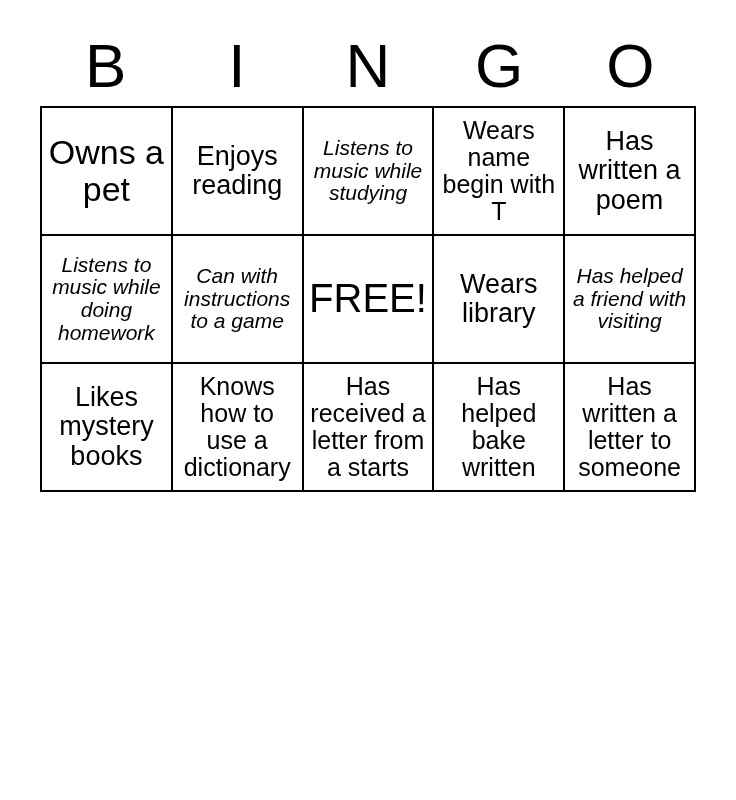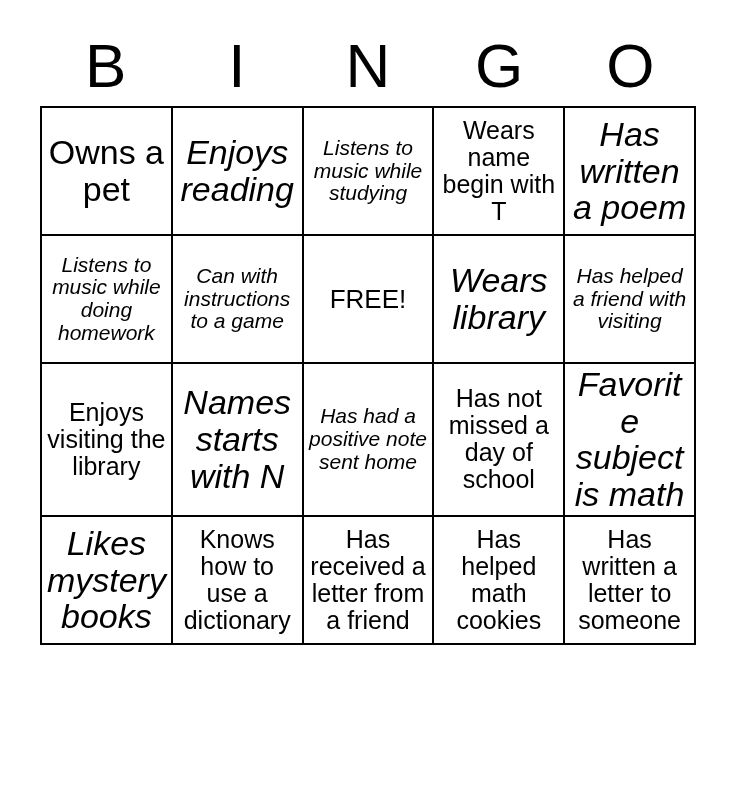--- a/index.html
+++ b/index.html
@@ -54,24 +54,24 @@
     padding: 2px 4px;
     box-sizing: border-box;
     line-height: 1.08;
     font-family: "Liberation Sans", sans-serif;
     color: #000;
     word-wrap: break-word;
     overflow: hidden;
   }
   
   .fs-xl { font-size: 34px; }
-  .fs-lg { font-size: 34px; font-style: italic; }
+  .fs-lg { font-size: 27px; }
   .fs-md { font-size: 25px; }
   .fs-sm { font-size: 21px; font-style: italic; }
-  .free-cell { font-size: 26px; margin-left: 12px; }
+  .free-cell { font-size: 40px; margin-left: 12px; }
 </style>
 </head>
 <body>
 
 <div class="bingo-page">
 
   <div class="header-row">
     <div class="header-letter">B</div>
     <div class="header-letter">I</div>
     <div class="header-letter">N</div>
@@ -89,29 +89,22 @@
         <td class="fs-lg">Has written a poem</td>
       </tr>
       <tr>
         <td class="fs-sm">Listens to music while doing homework</td>
         <td class="fs-sm">Can with instructions to a game</td>
         <td class="free-cell">FREE!</td>
         <td class="fs-lg">Wears library</td>
         <td class="fs-sm">Has helped a friend with visiting</td>
       </tr>
       <tr>
-        <td class="fs-md">Enjoys visiting the library</td>
-        <td class="fs-lg">Names starts with N</td>
-        <td class="fs-sm">Has had a positive note sent home</td>
-        <td class="fs-md">Has not missed a day of school</td>
-        <td class="fs-lg">Favorite subject is math</td>
-      </tr>
-      <tr>
         <td class="fs-lg">Likes mystery books</td>
         <td class="fs-md">Knows how to use a dictionary</td>
-        <td class="fs-md">Has received a letter from a friend</td>
-        <td class="fs-md">Has helped math cookies</td>
+        <td class="fs-md">Has received a letter from a starts</td>
+        <td class="fs-md">Has helped bake written</td>
         <td class="fs-md">Has written a letter to someone</td>
       </tr>
     </tbody>
   </table>
 
 </div>
 
 </body></html>

